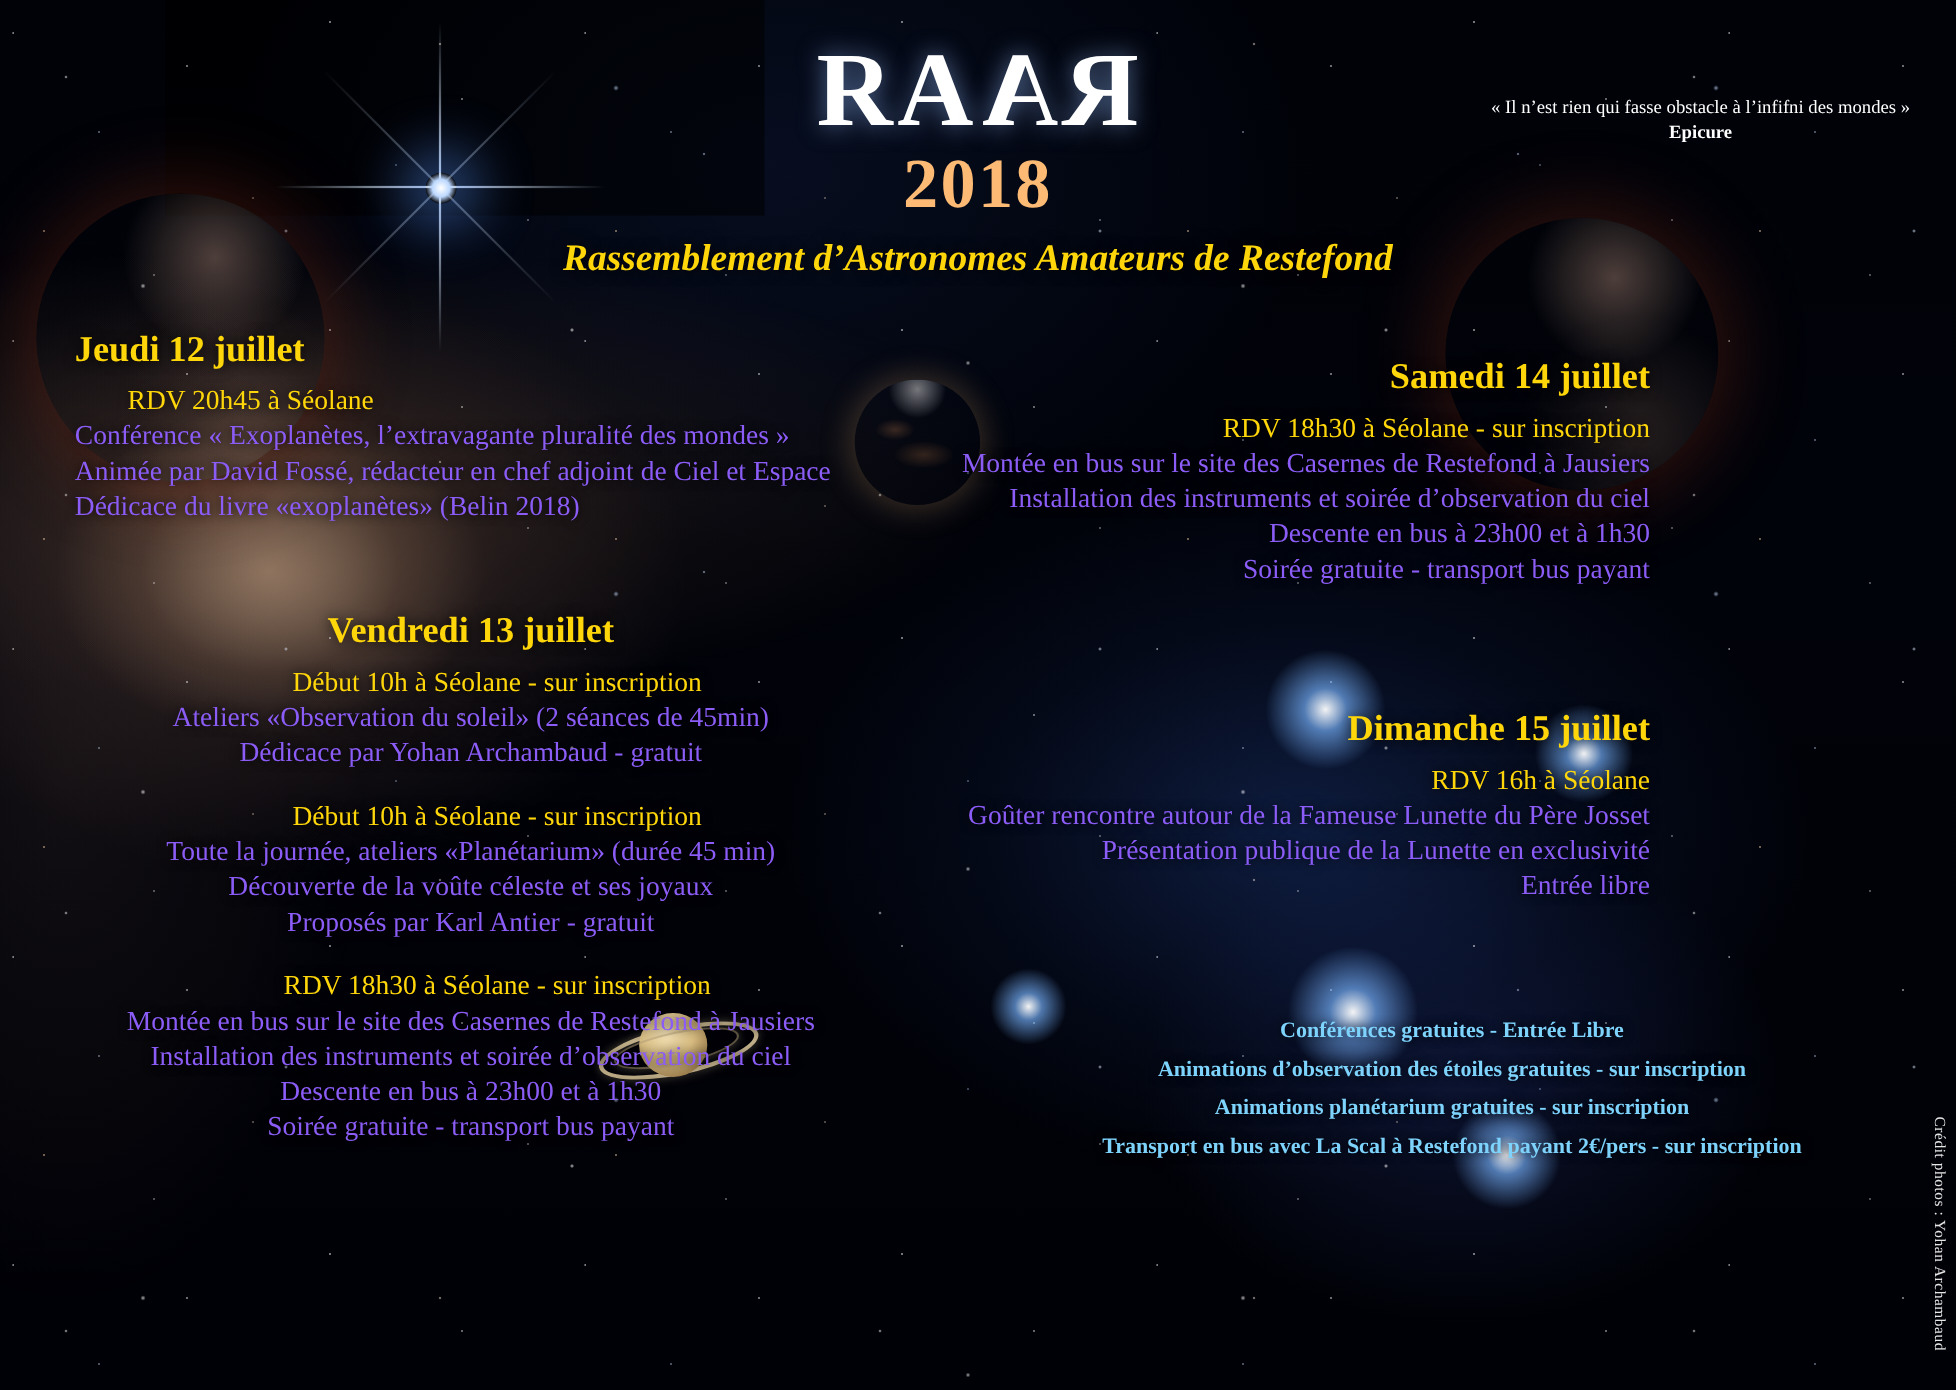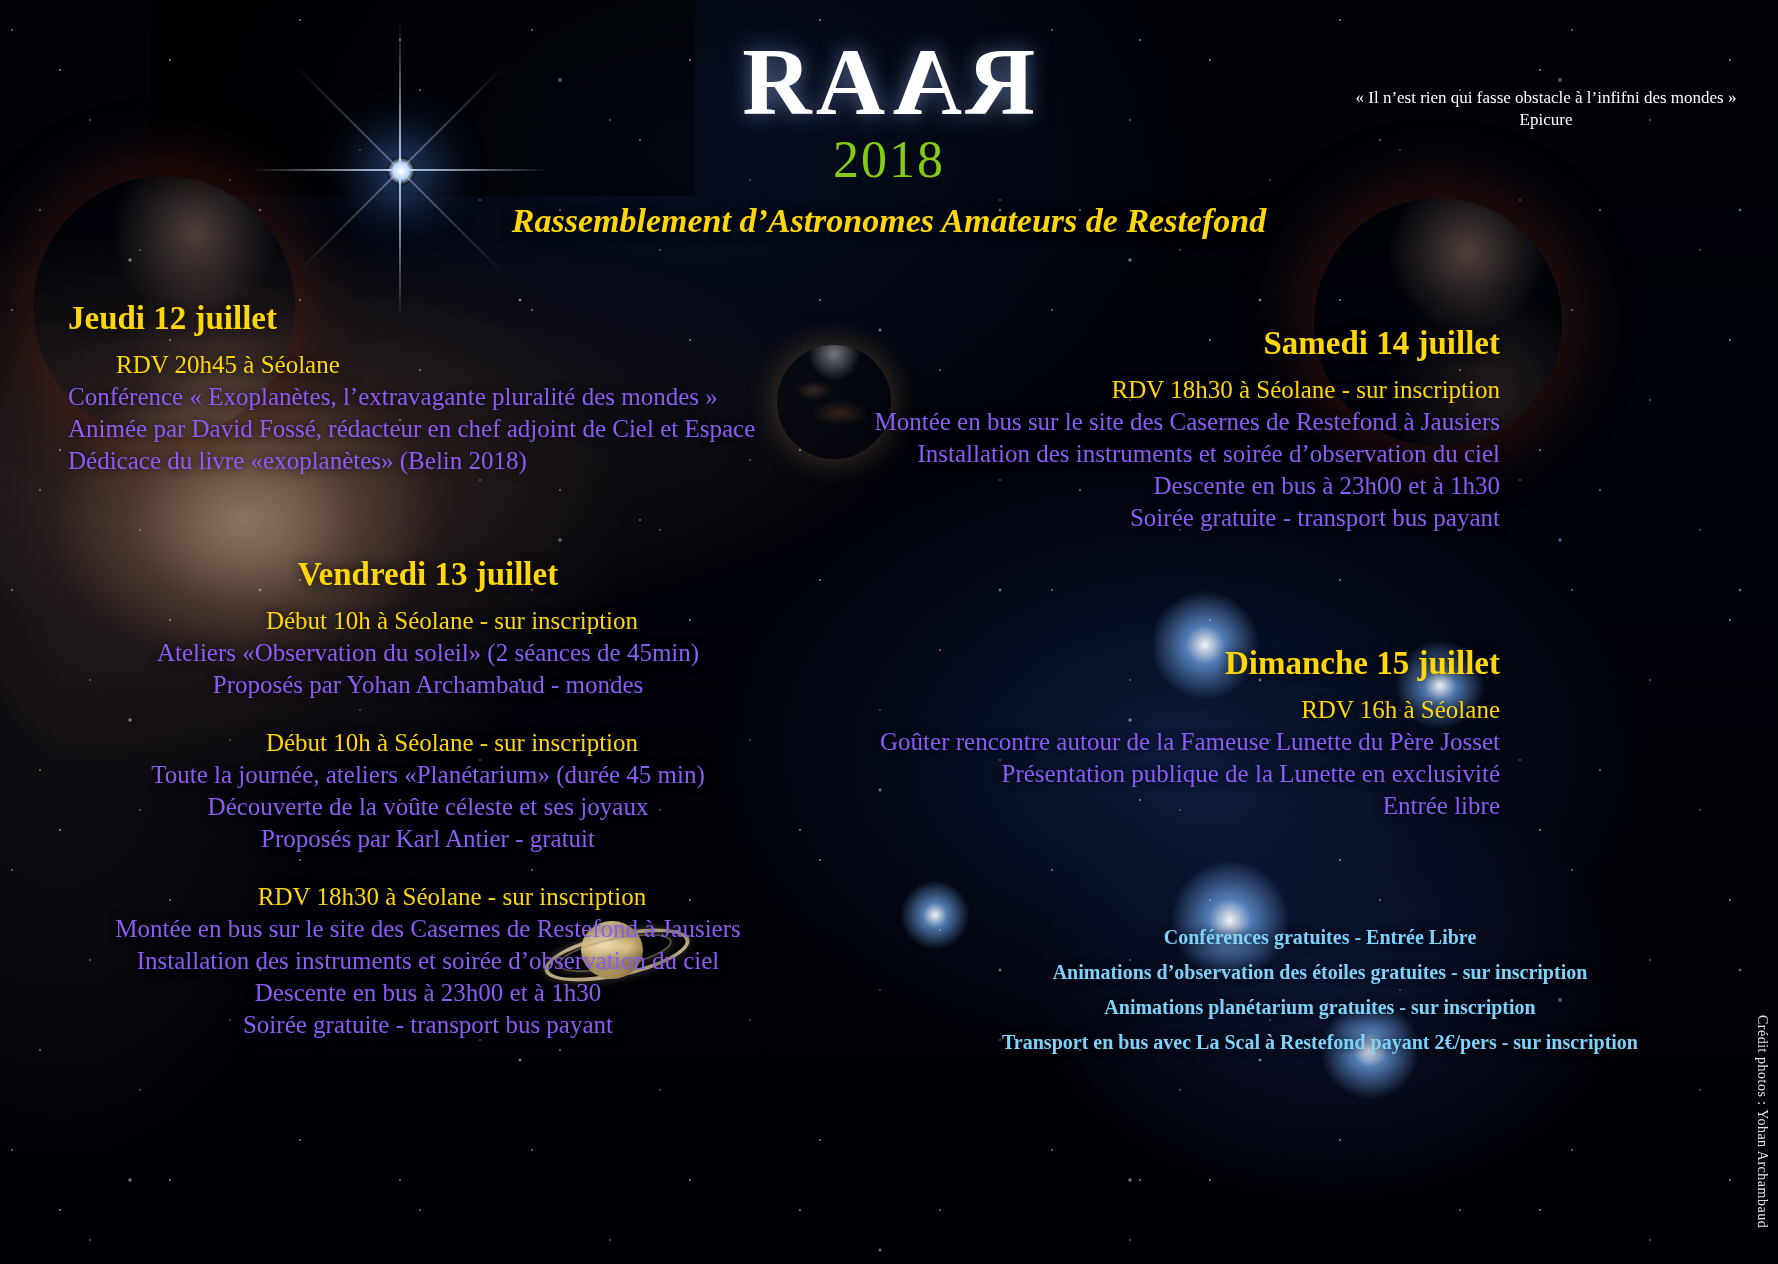--- a/index.html
+++ b/index.html
@@ -181,44 +181,44 @@
     font-family: "Liberation Serif", serif;
     font-size: 96px;
     font-weight: bold;
     letter-spacing: 4px;
     color: #ffffff;
     line-height: 1;
     text-shadow: 0 0 22px rgba(150,190,255,0.55);
   }
   .title-main .flip { display: inline-block; transform: scaleX(-1); }
   .title-year {
-    font-size: 52px;
-    font-weight: normal;
-    color: #84cc16;
+    font-size: 64px;
+    font-weight: bold;
+    color: #fdba74;
     line-height: 1.15;
     letter-spacing: 2px;
   }
   .title-sub {
     margin-top: 12px;
     font-size: 34px;
     font-style: italic;
     font-weight: bold;
     color: #ffd60a;
     text-shadow: 0 0 14px rgba(0,0,0,0.8);
   }
 
   .quote {
     position: absolute;
     right: 22px; top: 88px;
     width: 420px;
     text-align: center;
     font-size: 17px;
     color: #ffffff;
   }
-  .quote .author { display: block; margin-top: 2px; }
+  .quote .author { display: block; margin-top: 2px; font-weight: bold; }
 
   .day-block { position: absolute; }
   .day-title {
     color: #ffd60a;
     font-weight: bold;
     font-size: 33px;
     margin-bottom: 12px;
     text-shadow: 0 0 12px rgba(0,0,0,0.85);
   }
   .day-lead {
@@ -319,21 +319,21 @@
       <div class="day-line">Dédicace du livre «exoplanètes» (Belin 2018)</div>
     </div>
   </div>
 
   <div class="day-block" id="block-friday">
     <div class="day-title">Vendredi 13 juillet</div>
 
     <div class="group">
       <div class="day-lead">Début 10h à Séolane - sur inscription</div>
       <div class="day-line">Ateliers «Observation du soleil» (2 séances de 45min)</div>
-      <div class="day-line">Proposés par Yohan Archambaud - mondes</div>
+      <div class="day-line">Dédicace par Yohan Archambaud - gratuit</div>
     </div>
 
     <div class="group">
       <div class="day-lead">Début 10h à Séolane - sur inscription</div>
       <div class="day-line">Toute la journée, ateliers «Planétarium» (durée 45 min)</div>
       <div class="day-line">Découverte de la voûte céleste et ses joyaux</div>
       <div class="day-line">Proposés par Karl Antier  - gratuit</div>
     </div>
 
     <div class="group">

